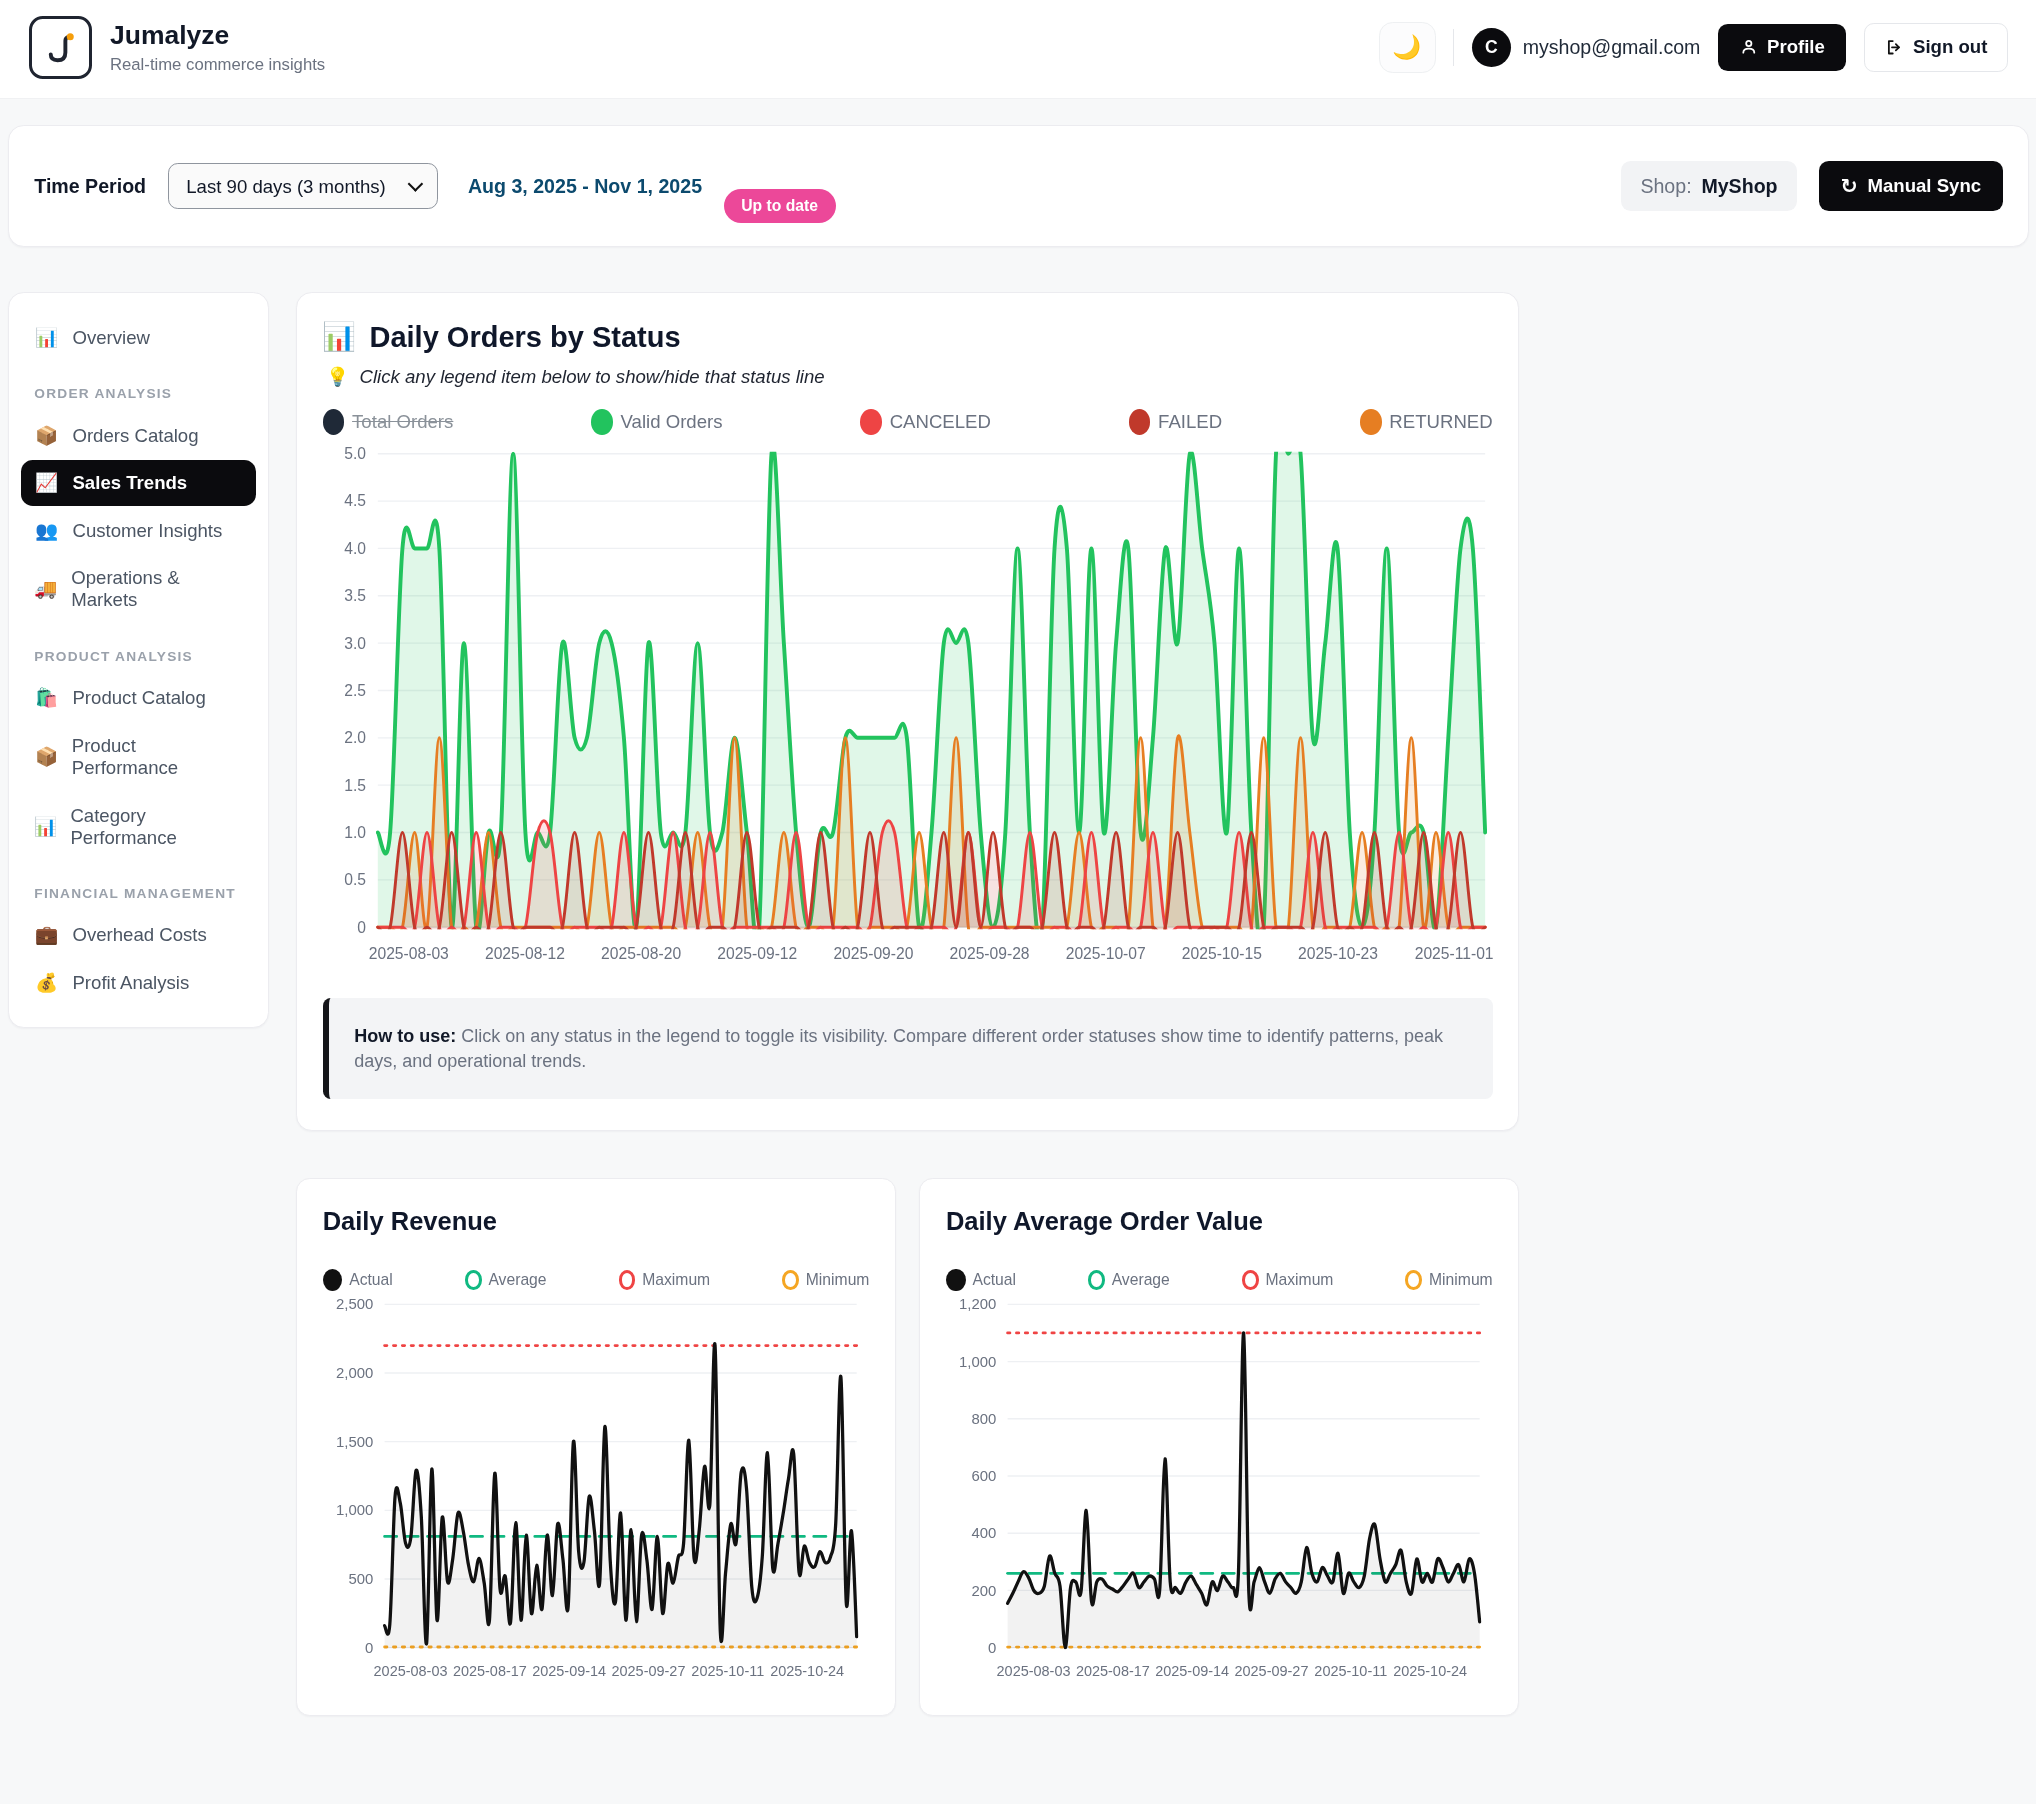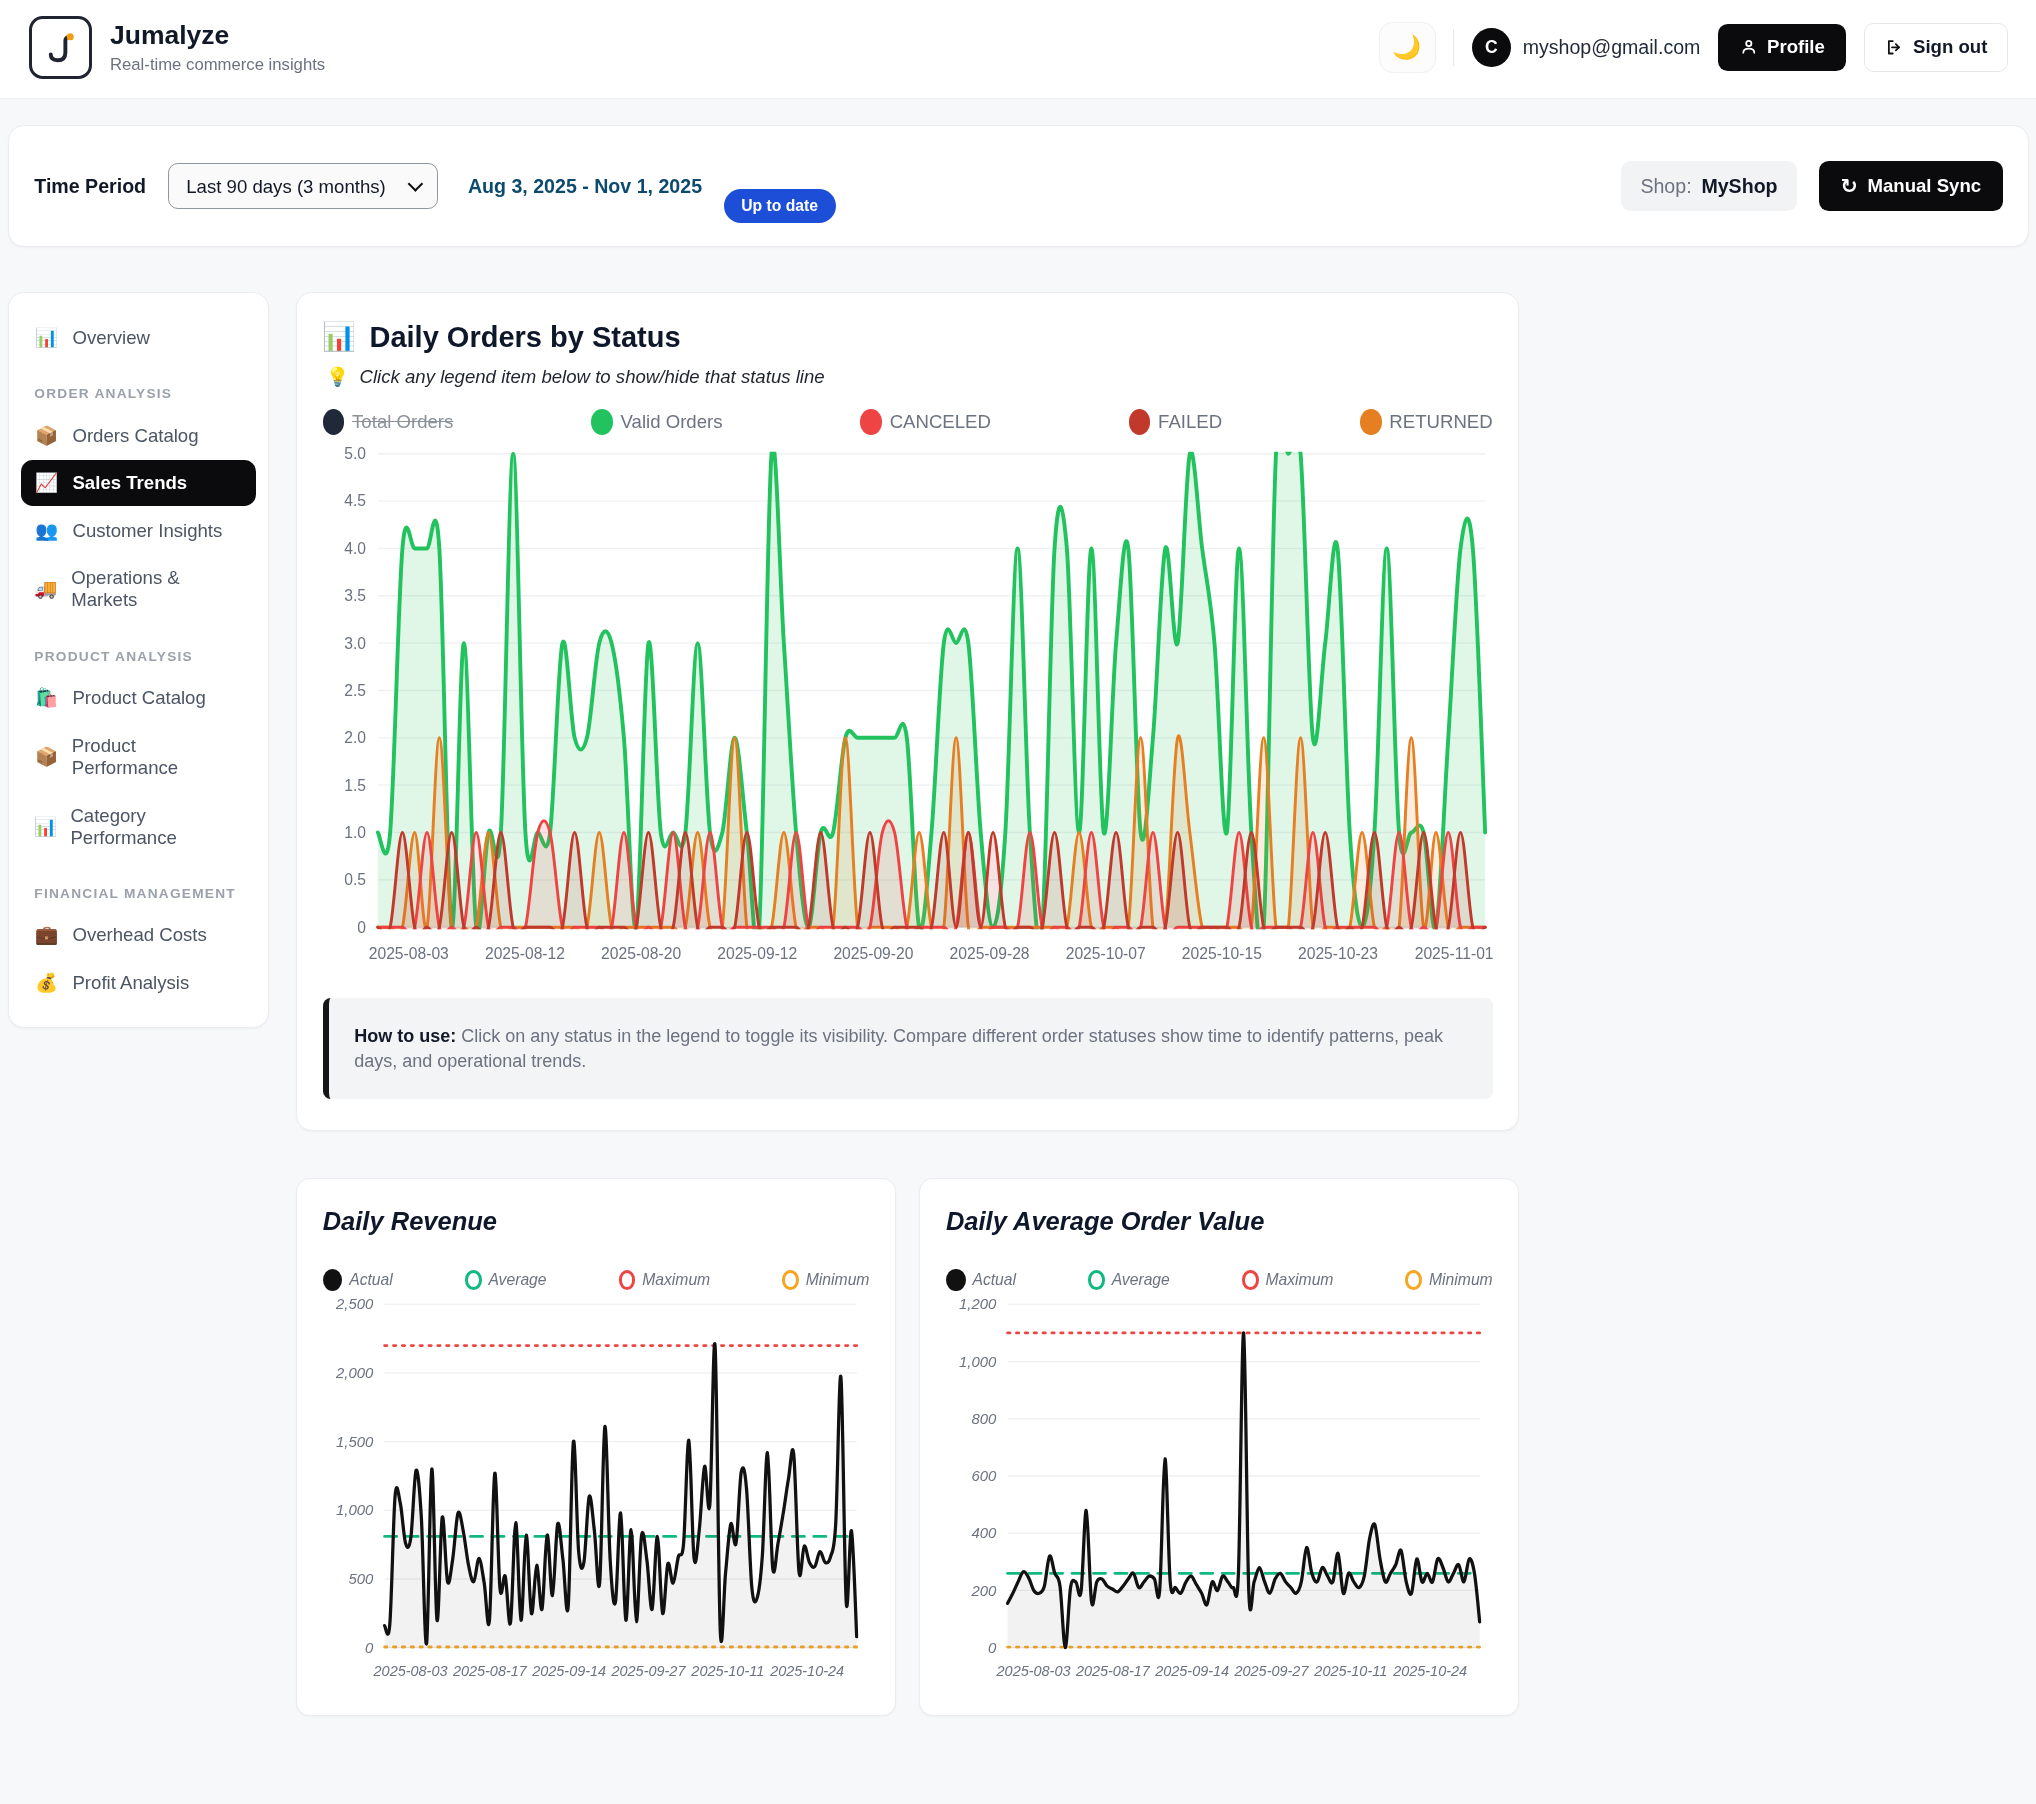--- a/index.html
+++ b/index.html
@@ -52,21 +52,21 @@
   .select-wrap { position: relative; }
   .tp-select {
     appearance: none; -webkit-appearance: none; font-family: inherit;
     font-size: 18.6px; color: #111827; background: #fafafa;
     border: 1px solid #8f959e; border-radius: 9.8px; padding: 11.8px 51px 11.8px 17.6px; cursor: pointer;
   }
   .select-chevron { position: absolute; right: 17.6px; top: 50%; width: 10.8px; height: 10.8px;
     border-right: 2.5px solid #111; border-bottom: 2.5px solid #111;
     transform: translateY(-70%) rotate(45deg); pointer-events: none; }
   .date-range { font-size: 19.6px; font-weight: 600; color: #0c4a6e; margin-left: 8px; }
-  .badge-uptodate { background: #1d4ed8; color: #fff; font-size: 15.7px; font-weight: 700;
+  .badge-uptodate { background: #ec4899; color: #fff; font-size: 15.7px; font-weight: 700;
     padding: 7.8px 17.6px; border-radius: 979px; margin-top: 40px; }
   .toolbar-spacer { flex: 1; }
   .shop-pill { background: #f2f3f5; border-radius: 9.8px; padding: 13.7px 19.6px;
     font-size: 19.6px; display: inline-flex; gap: 9.8px; align-items: center; }
   .shop-pill .shop-label { color: #6b7280; }
   .shop-pill .shop-name { font-weight: 700; color: #111827; }
   
   .layout { display: flex; gap: 27.4px; align-items: flex-start; }
   .sidebar { width: 261px; flex-shrink: 0; padding: 19.6px 11.8px; }
   .nav-item { display: flex; align-items: center; gap: 12.7px; padding: 11.8px 13.7px;
@@ -93,21 +93,21 @@
   .small-legend .legend-item { font-size: 15.7px; color: #6b7280; gap: 6.9px; }
   .small-legend .lg-marker { width: 19.6px; height: 22.5px; }
   .small-legend .lg-ring { width: 16.7px; height: 19.6px; }
   .chart-host { width: 100%; }
   .chart-host svg { display: block; width: 100%; height: auto; }
   .howto { margin-top: 27.4px; background: #f3f4f6; border-left: 6.9px solid #15161a;
     border-radius: 7.8px; padding: 25.5px 25.5px; font-size: 18px; color: #6b7280; line-height: 1.4; }
   .howto b { color: #111827; }
   
   .bottom-grid { display: grid; grid-template-columns: 1fr 1fr; gap: 23.5px; margin-top: 47px; }
-  .small-card { padding: 27.4px 25.5px; border-radius: 13.7px; font-style: italic; }
+  .small-card { padding: 27.4px 25.5px; border-radius: 13.7px; }
   .small-title { font-size: 25.5px; font-weight: 700; color: #0f172a; margin-bottom: 33px; }
   .small-legend { display: flex; justify-content: space-between; gap: 21.6px; margin-bottom: 3.9px; }
   svg text { font-family: "Liberation Sans", "DejaVu Sans", sans-serif; }
 </style>
 </head>
 <body>
 
 <header class="app-header">
   <div class="brand">
     <div class="logo-box">

